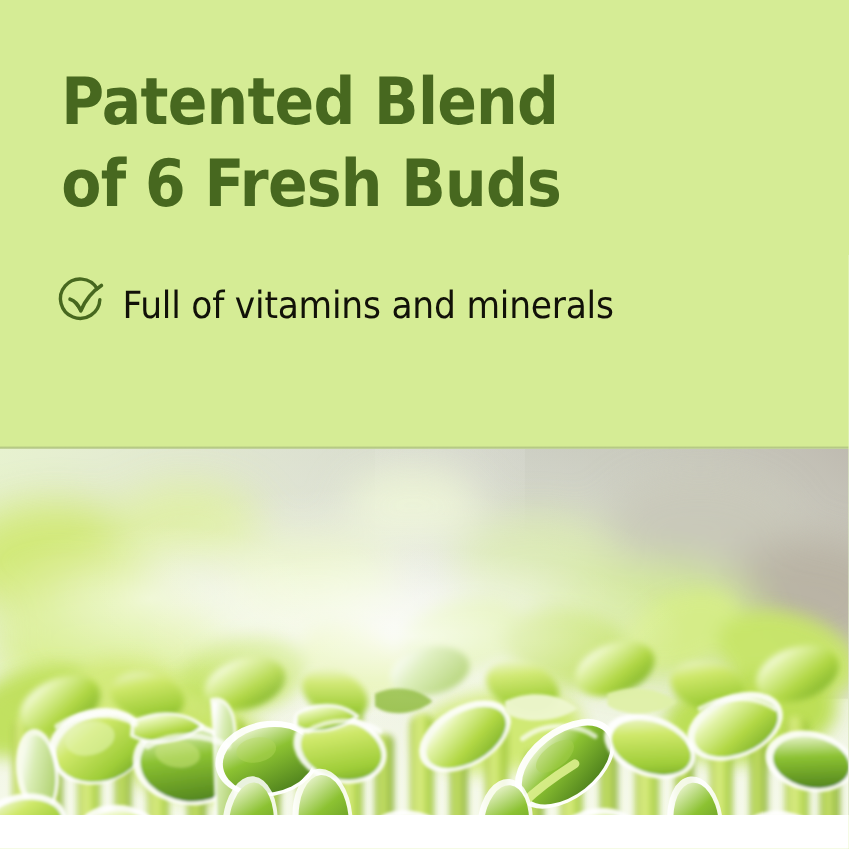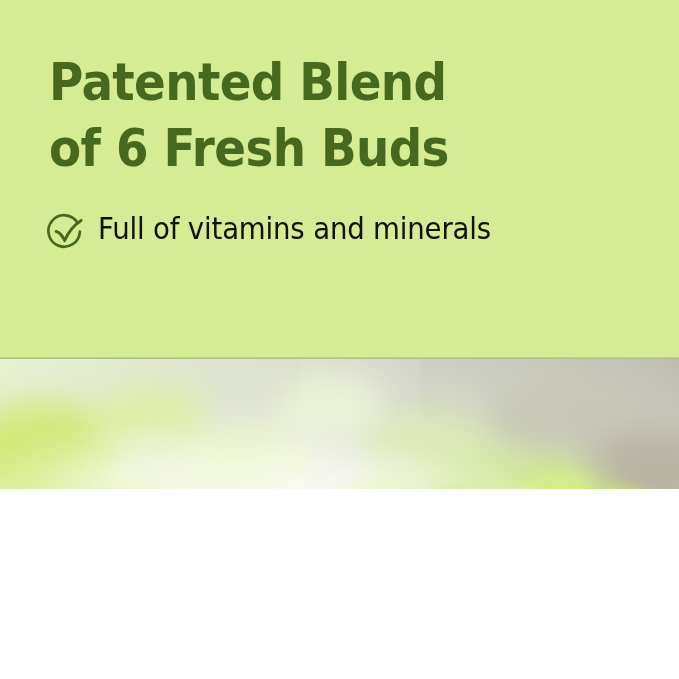--- a/index.html
+++ b/index.html
@@ -4,21 +4,21 @@
 <title>Patented Blend of 6 Fresh Buds</title>
 <style>
   html, body {
     margin: 0;
     padding: 0;
     background: #ffffff;
   }
   #root {
     position: relative;
     width: 679px;
-    height: 489px;
+    height: 652px;
     overflow: hidden;
     font-family: "Liberation Sans", sans-serif;
     background: #d5ec95;
   }
 
   
   .panel {
     position: absolute;
     left: 0;
     top: 0;
@@ -54,21 +54,21 @@
   }
 
   .bullets {
     position: absolute;
     left: 44px;
     top: 212px;
     width: 620px;
   }
   .bullet-row {
     display: flex;
-    align-items: flex-start;
+    align-items: flex-end;
     height: 50px;
     margin-bottom: 2px;
   }
   .check-icon {
     flex: 0 0 auto;
     width: 42px;
     height: 42px;
     margin-right: 12px;
     display: block;
   }

